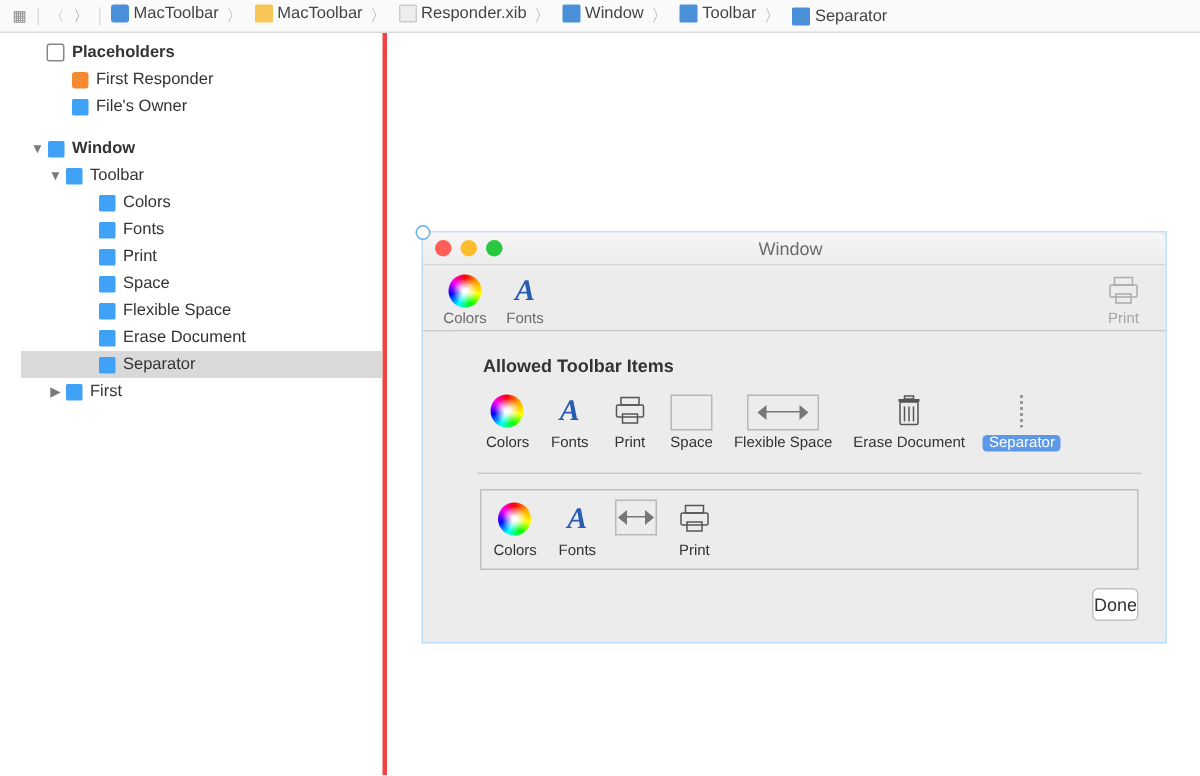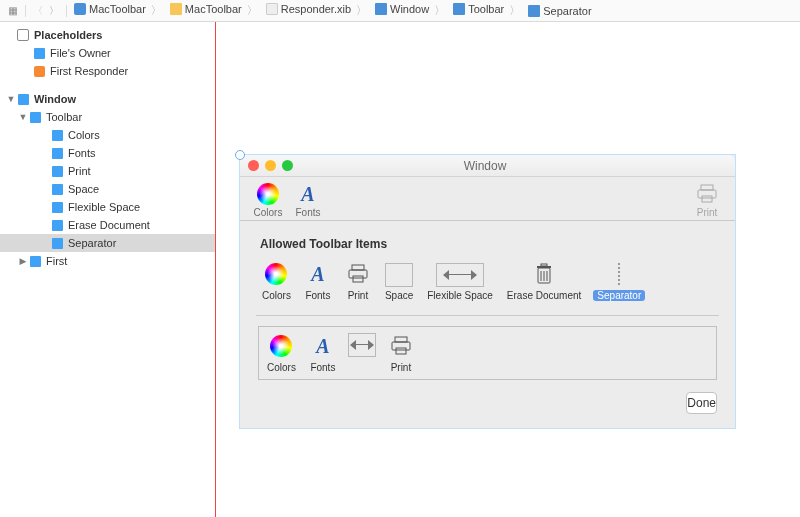--- a/index.html
+++ b/index.html
@@ -16,21 +16,21 @@
   .ci-proj { background:#4a90d9; border-radius:2px; }
   .ci-folder { background:#f7c558; border-radius:1px; }
   .ci-file { background:#eee; border:1px solid #ccc; border-radius:1px;}
   .ci-window { background:#4a90d9; border-radius:1px;}
   .ci-toolbar { background:#4a90d9; border-radius:1px;}
   .ci-item { background:#4a90d9; border-radius:1px;}
 
   .main { display:flex; height:calc(517px - 22px); }
 
   
-  .sidebar { width:216px; border-right:1px solid #ef4444; overflow:auto; padding-top:4px; }
+  .sidebar { width:258px; border-right:3px solid #ef4444; overflow:auto; padding-top:4px;padding-left:14px; }
   .node { display:flex; align-items:center; height:18px; padding-right:4px; }
   .node .disc { width:10px; text-align:center; color:#7a7a7a; font-size:9px; }
   .node .icon { width:14px; height:14px; margin-right:4px; display:flex; align-items:center; justify-content:center; }
   .node .label { white-space:nowrap; }
   .node.header { font-weight:600; color:#333; }
   .node.sel { background:#d9d9d9; }
   .ghost-icon { width:12px; height:12px; border:1px solid #888; border-radius:2px; background:#fff; }
   .cube-icon { width:11px; height:11px; background:#3fa2f7; transform:rotate(0deg); border-radius:1px; }
   .orange-icon { width:11px; height:11px; background:#f58a33; border-radius:2px;}
   .app-icon { width:11px; height:11px; background:linear-gradient(#f44,#4f4,#44f); border-radius:2px;}
@@ -45,21 +45,21 @@
   .traffic { display:flex; gap:6px; }
   .tl { width:11px; height:11px; border-radius:50%; }
   .tl.r{background:#ff5f57;} .tl.y{background:#ffbd2e;} .tl.g{background:#28c940;}
   .win-title { flex:1; text-align:center; color:#6b6b6b; font-size:12px; }
   
   .win-toolbar { height:44px; display:flex; align-items:flex-end; padding:2px 8px 2px 8px; background:#ececec; border-bottom:1px solid #c9c9c9;}
   .titem { display:flex; flex-direction:column; align-items:center; width:40px; font-size:10px; color:#6b6b6b;}
   .titem .ibox { width:26px; height:26px; display:flex; align-items:center; justify-content:center;}
   .titem.right { margin-left:auto; }
   
-  .win-body { padding:14px 18px 14px 18px; background:#ececec; border-bottom-left-radius:6px; border-bottom-right-radius:6px;}
+  .win-body { padding:14px 18px 14px 18px; background:#ececec; border-bottom-left-radius:6px; border-bottom-right-radius:6px;margin-left:20px;}
   .sect-title { font-weight:600; font-size:12px; margin:2px 0 10px 2px; color:#333;}
   .allowed-row { display:flex; align-items:flex-end; gap:10px; padding:0 2px 8px 2px;}
   .a-item { display:flex; flex-direction:column; align-items:center; font-size:10px; color:#333; gap:3px;}
   .a-item .ibox { width:30px; height:26px; display:flex; align-items:center; justify-content:center; }
   .a-item.box .ibox { border:1px solid #b8b8b8; width:28px; height:24px; background:#fff0; }
   .a-item.sel .cap { background:#5e98e8; color:#fff; border-radius:3px; padding:0 4px;}
   .cap { padding:0 2px; }
   .hr { border-top:1px solid #c9c9c9; margin:6px -2px 10px -2px;}
   .default-box { border:1px solid #c0c0c0; padding:6px; display:flex; gap:10px; }
   .done-row { display:flex; justify-content:flex-end; margin-top:12px;}
@@ -122,30 +122,30 @@
     <div class="node header" style="padding-left:6px">
         <span class="disc"></span>
         <span class="icon">
           <span class="ghost-icon"></span>
         </span>
         <span class="label">Placeholders</span>
       </div>
     <div class="node" style="padding-left:22px">
         <span class="disc"></span>
         <span class="icon">
+          <span class="orange-icon"></span>
+        </span>
+        <span class="label">First Responder</span>
+      </div>
+    <div class="node" style="padding-left:22px">
+        <span class="disc"></span>
+        <span class="icon">
           <span class="cube-icon" style="background:#3fa2f7"></span>
         </span>
         <span class="label">File's Owner</span>
-      </div>
-    <div class="node" style="padding-left:22px">
-        <span class="disc"></span>
-        <span class="icon">
-          <span class="orange-icon"></span>
-        </span>
-        <span class="label">First Responder</span>
       </div>
 
     <div style="height:10px"></div>
 
     <div class="node header" style="padding-left:6px">
         <span class="disc">▼</span>
         <span class="icon">
           <span class="view-icon"></span>
         </span>
         <span class="label">Window</span>

